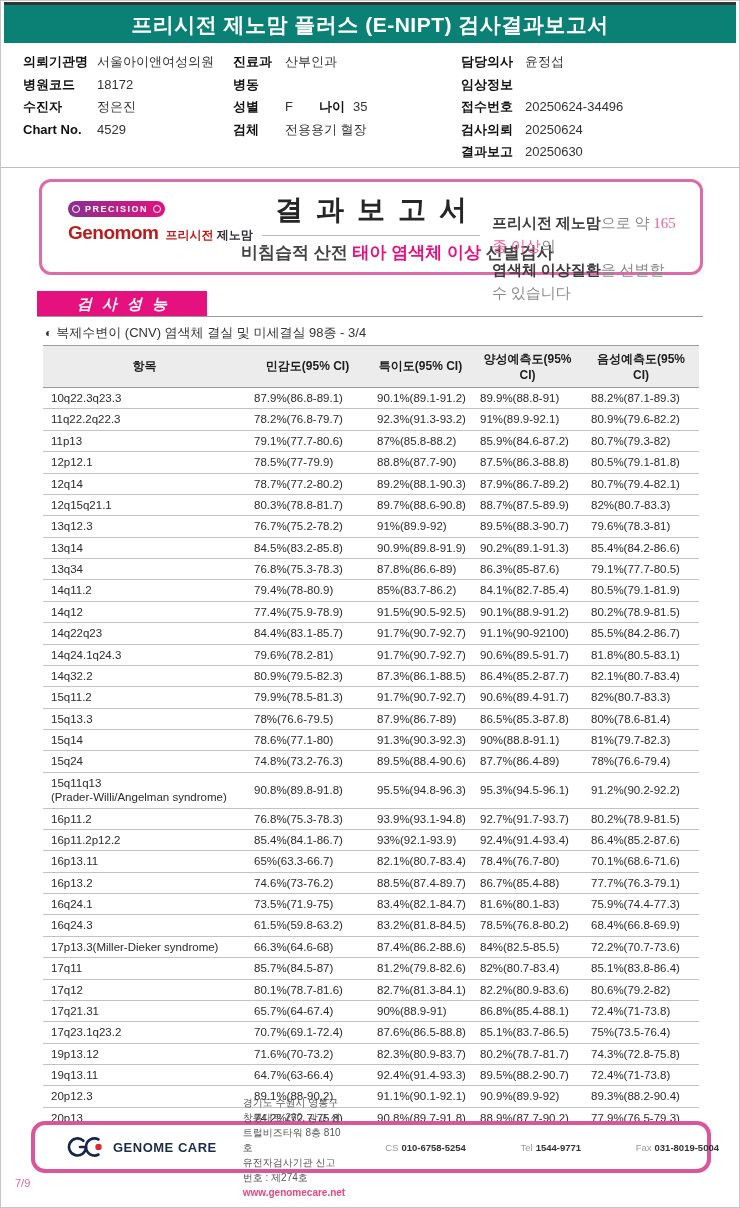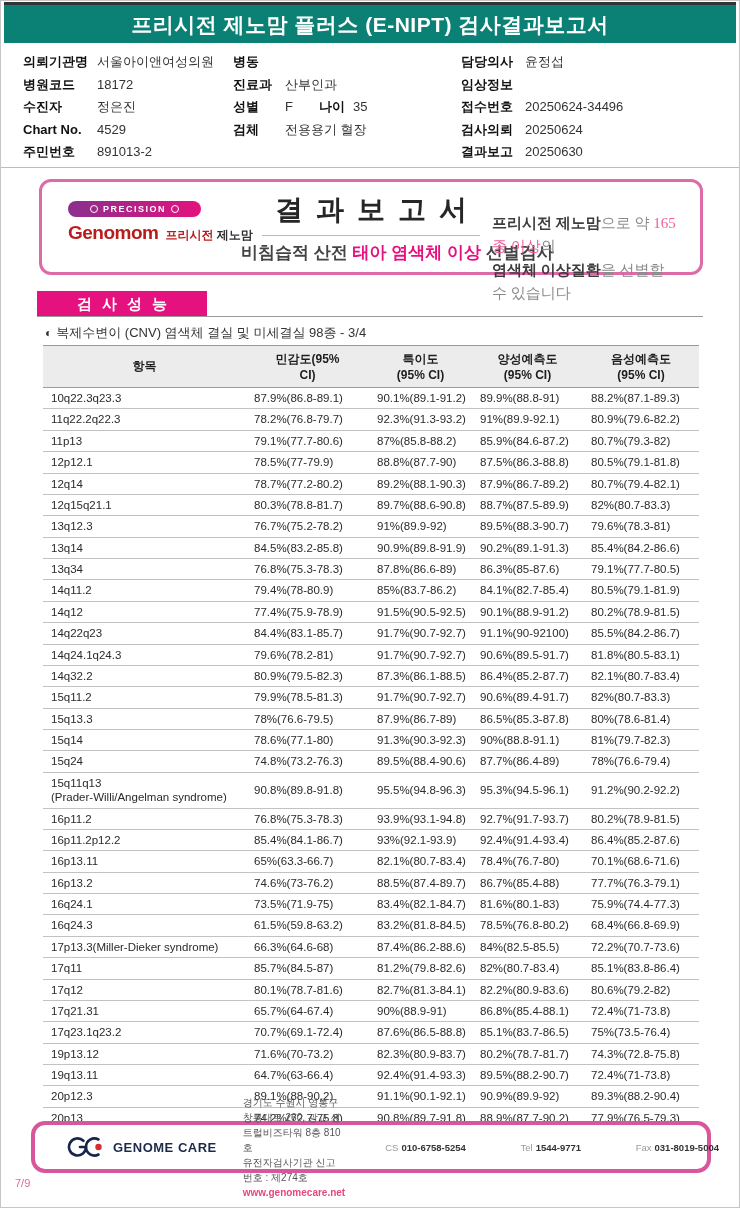--- a/index.html
+++ b/index.html
@@ -32,21 +32,21 @@
   
   .banner{
     position:absolute;left:38px;top:178px;width:664px;height:96px;box-sizing:border-box;
     border:3px solid #dd6ba8;border-radius:12px;background:#fff;
   }
   .banner-left{position:absolute;left:26px;top:17px;}
   .badge{
     display:inline-flex;align-items:center;gap:5px;
     background:linear-gradient(90deg,#8a2f8f,#e4117e);
     color:#fff;border-radius:10px;font-size:9px;font-weight:bold;letter-spacing:1.5px;
-    padding:3px 22px;
+    padding:3px 4px;
   }
   .badge .dot{width:6px;height:6px;border:1.5px solid #fff;border-radius:50%;display:inline-block;}
   .brand-line{margin-top:5px;white-space:nowrap;}
   .brand{font-size:19px;font-weight:800;color:#b91c1c;letter-spacing:-0.5px;}
   .brand-kr{font-size:12px;font-weight:bold;margin-left:7px;}
   .brand-kr .pink{color:#b91c1c;}
   .brand-kr .dark{color:#2e2e33;}
   .banner-center{position:absolute;left:50%;transform:translateX(-50%);top:9px;text-align:center;width:260px;}
   .report-title{font-size:28px;font-weight:800;color:#262626;letter-spacing:13px;text-indent:13px;white-space:nowrap;}
   .report-underline{width:218px;border-top:1px solid #b9b9b9;margin:6px auto 5px auto;}
@@ -55,34 +55,34 @@
   .banner-note{
     position:absolute;right:22px;top:30px;width:186px;
     font-size:15px;color:#8a8a8a;line-height:1.55;text-align:left;font-family:Liberation Serif, serif;
   }
   .banner-note b{color:#3c3c3c;}
   .banner-note .pink{color:#ef5f9b;}
   
   .section-bar{
     position:absolute;left:36px;top:290px;width:170px;height:25px;
     background:#e4117e;color:#fff;font-size:15px;font-weight:bold;
-    text-align:center;line-height:25px;letter-spacing:10px;text-indent:10px;
+    text-align:center;line-height:25px;letter-spacing:10px;text-indent:10px;font-style:italic;
   }
   .section-underline{position:absolute;left:36px;top:315px;width:666px;border-top:1px solid #9a9a9a;}
   .cnv-line{position:absolute;left:44px;top:323px;font-size:13px;color:#333;}
   .cnv-line .glyph{font-size:12px;margin-right:4px;color:#333;}
   
   .perf-table{
     position:absolute;left:42px;top:344px;width:656px;
     border-collapse:collapse;table-layout:fixed;
   }
   .perf-table th{
     background:#ececec;font-size:12px;font-weight:bold;color:#1d1d1d;
     border-top:1px solid #9a9a9a;border-bottom:1px solid #9a9a9a;
-    padding:5px 20px;text-align:center;
+    padding:5px 6px;text-align:center;
   }
   .perf-table td{
     font-size:11.5px;color:#2a2a2a;padding:3px 2px 3px 8px;line-height:1.25;
     border-bottom:1px solid #c2c2c2;text-align:left;vertical-align:middle;
     white-space:pre-line;overflow:hidden;
   }
   .perf-table col.c1{width:203px;}
   .perf-table col.c2{width:123px;}
   .perf-table col.c3{width:103px;}
   .perf-table col.c4{width:111px;}
@@ -114,25 +114,24 @@
   <div class="title-bar">
     <span>프리시전 제노맘 플러스 (E-NIPT) 검사결과보고서</span>
   </div>
 
   <div class="info">
     <div class="col col1">
       <div class="row"><span class="lbl">의뢰기관명</span><span class="val">서울아이앤여성의원</span></div>
       <div class="row"><span class="lbl">병원코드</span><span class="val">18172</span></div>
       <div class="row"><span class="lbl">수진자</span><span class="val">정은진</span></div>
       <div class="row"><span class="lbl">Chart No.</span><span class="val">4529</span></div>
-      <div class="row"><span class="lbl">주민번호</span><span class="val">891013-2</span></div>
     </div>
     <div class="col col2">
+      <div class="row"><span class="lbl">진료과</span><span class="val">산부인과</span></div>
       <div class="row"><span class="lbl">병동</span><span class="val"></span></div>
-      <div class="row"><span class="lbl">진료과</span><span class="val">산부인과</span></div>
       <div class="row"><span class="lbl">성별</span><span class="val">F</span><span class="lbl2">나이</span><span class="val">35</span></div>
       <div class="row"><span class="lbl">검체</span><span class="val">전용용기 혈장</span></div>
     </div>
     <div class="col col3">
       <div class="row"><span class="lbl">담당의사</span><span class="val">윤정섭</span></div>
       <div class="row"><span class="lbl">임상정보</span><span class="val"></span></div>
       <div class="row"><span class="lbl">접수번호</span><span class="val">20250624-34496</span></div>
       <div class="row"><span class="lbl">검사의뢰</span><span class="val">20250624</span></div>
       <div class="row"><span class="lbl">결과보고</span><span class="val">20250630</span></div>
     </div>

